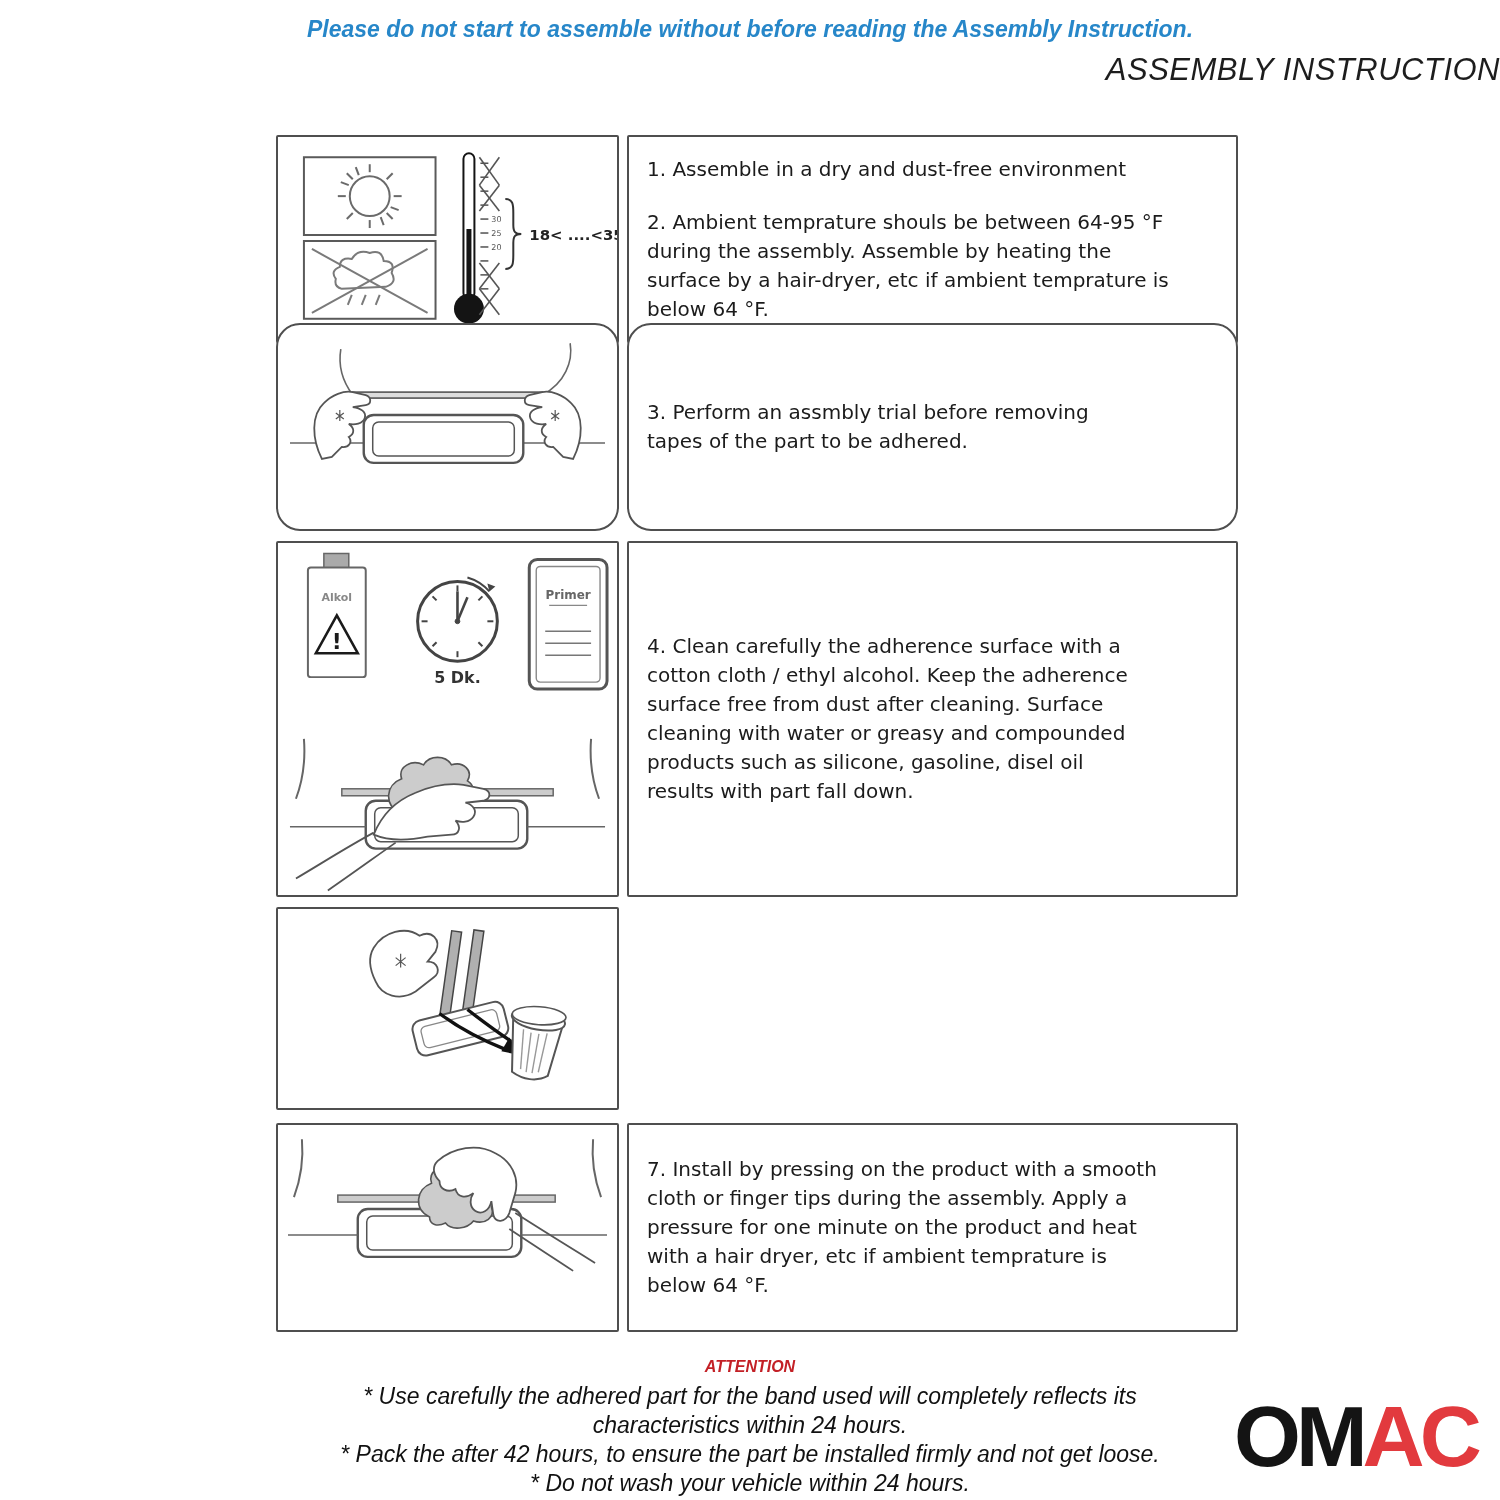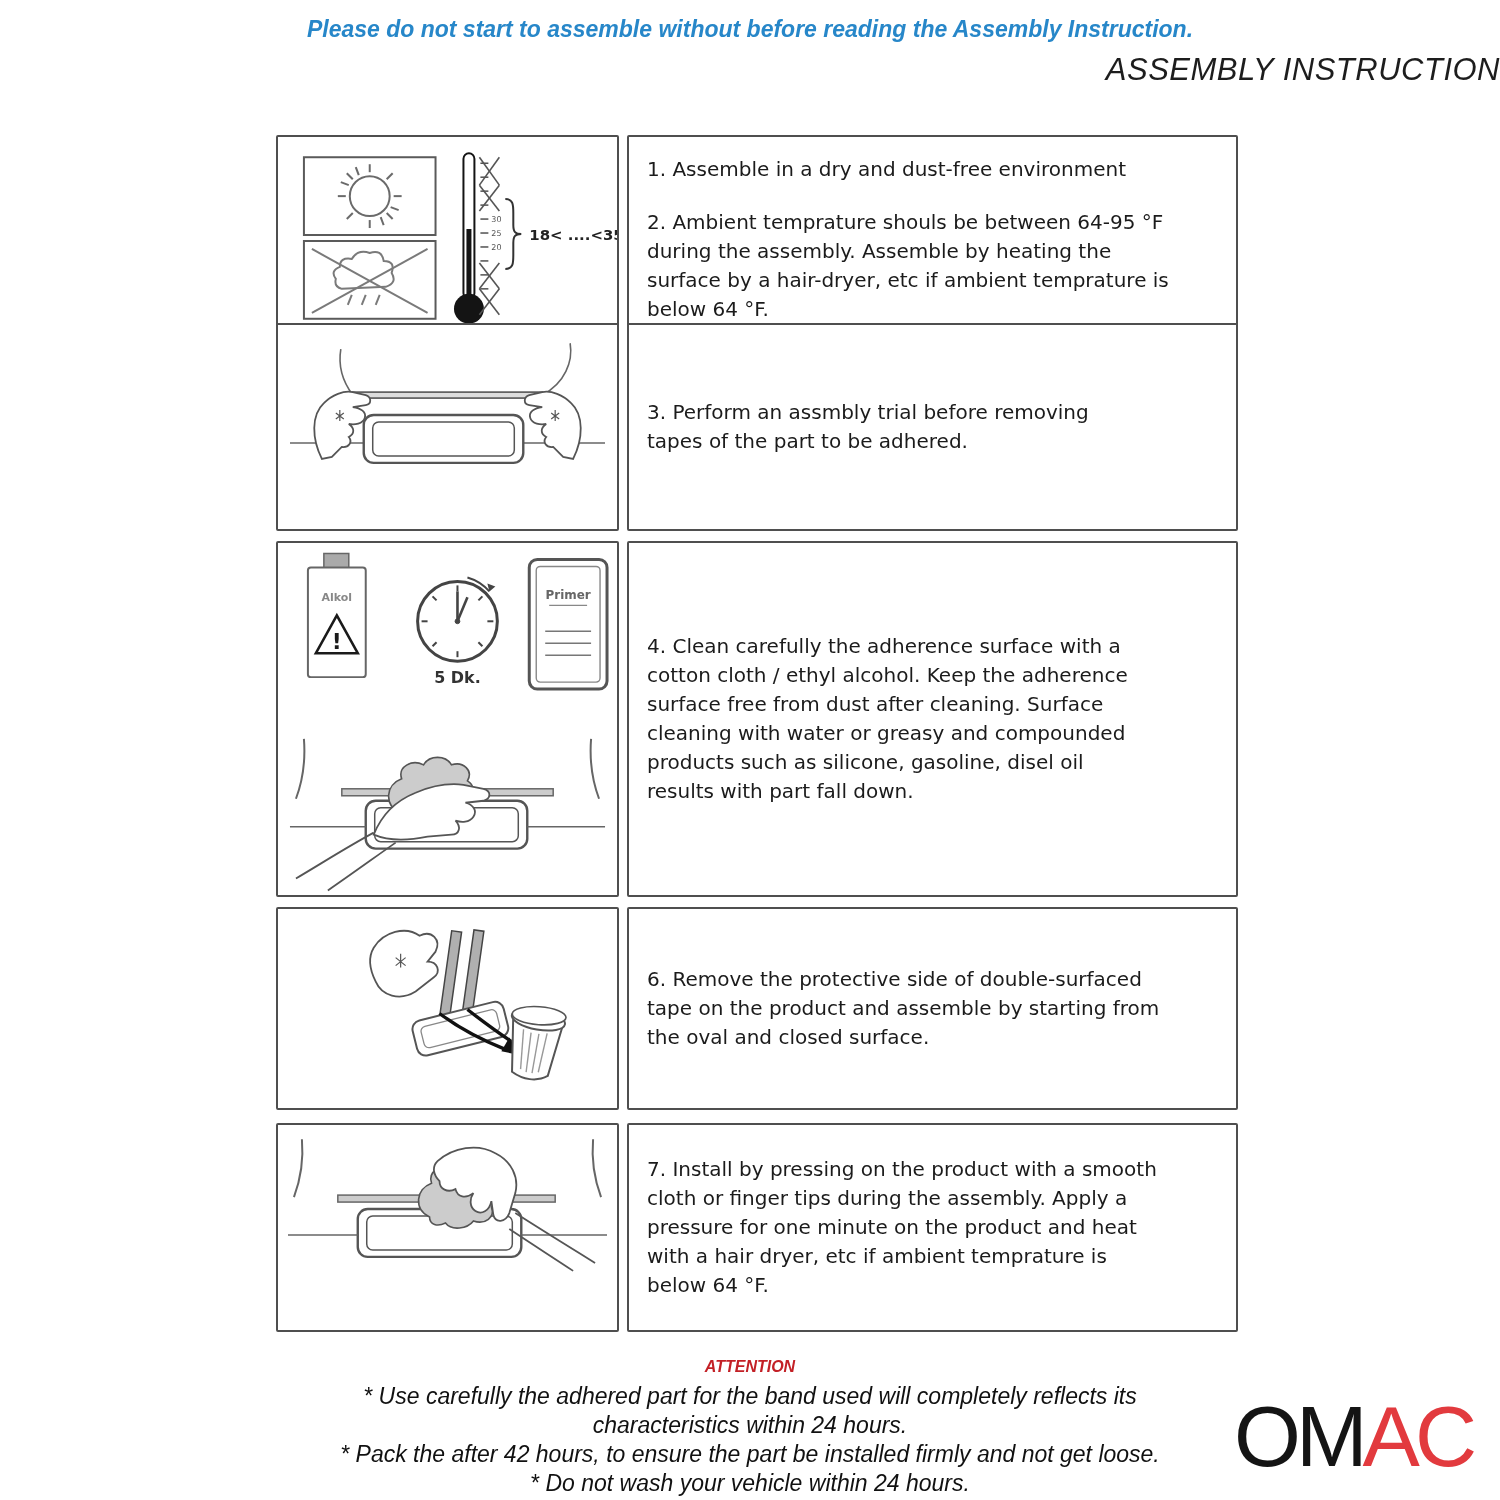--- a/index.html
+++ b/index.html
@@ -16,31 +16,31 @@
           font-size:23px;color:var(--notice-blue,#2787c9);}
   .title{position:absolute;top:52px;left:0;width:1500px;text-align:right;margin:0;
          font-family:"Liberation Sans",sans-serif;font-style:italic;font-weight:500;
          font-size:31px;color:#1d1d1d;letter-spacing:0.5px;}
   .box{position:absolute;border:2px solid #4f4f4f;border-radius:2px;background:#fff;box-sizing:border-box;}
   .illus{left:276px;width:343px;}
   .txt{left:627px;width:611px;display:flex;flex-direction:column;justify-content:center;
        padding:16px 14px 16px 18px;gap:24px;}
   .txt p{margin:0;font-size:20px;line-height:29px;white-space:pre-line;color:#1b1b1b;}
   .r1{top:103px;height:208px;margin-top:32px;}
-  .r2{top:323px;height:208px;}
+  .r2{top:323px;height:208px;border-radius:24px;}
   .r3{top:541px;height:356px;}
   .r4{top:907px;height:203px;}
   .r5{top:1123px;height:209px;}
   .illus svg{display:block;width:100%;height:100%;}
   .attention{position:absolute;top:1358px;left:0;width:1500px;text-align:center;
              font-family:"Liberation Sans",sans-serif;font-style:italic;}
   .attention-heading{font-weight:bold;font-size:16px;color:var(--attention-red,#c32026);margin-bottom:6px;}
   .attention-item{font-size:23px;color:#111;line-height:29px;white-space:pre-line;}
   .logo{position:absolute;top:1398px;left:1234px;font-family:"Liberation Sans",sans-serif;
-        font-weight:normal;font-size:86px;line-height:76px;letter-spacing:-5px;}
+        font-weight:bold;font-size:86px;line-height:76px;letter-spacing:-5px;}
   .logo .lb{color:var(--logo-black,#141414);}
   .logo .lr{color:var(--logo-red,#e23a3e);}
 </style>
 </head>
 <body>
 
 <div class="page">
 
   <div class="notice">Please do not start to assemble without before reading the Assembly Instruction.</div>
   <h1 class="title">ASSEMBLY INSTRUCTION</h1>
@@ -240,25 +240,20 @@
           <line x1="244" y1="122" x2="248" y2="162"></line>
             <line x1="252" y1="124" x2="254" y2="164"></line>
           <line x1="260" y1="124" x2="260" y2="164"></line>
             <line x1="268" y1="122" x2="266" y2="162"></line>
         </g>
         <ellipse cx="257" cy="110" rx="27" ry="10" stroke-width="2"></ellipse>
         <ellipse cx="257" cy="106" rx="27" ry="9" stroke-width="1.6" transform="rotate(-6 257 106)"></ellipse>
       </g>
     </svg>
   </div>
-  <div class="box txt r4">
-    <p>6. Remove the protective side of double-surfaced
-tape on the product and assemble by starting from
-the oval and closed surface.</p>
-  </div>
 
   <div class="box illus r5">
     <svg viewBox="0 0 340 205">
       <g stroke="#666" stroke-width="2" fill="none">
         <path d="M 24,14 C 26,38 22,56 16,72"></path>
         <path d="M 316,14 C 314,38 318,56 324,72"></path>
       </g>
       <rect x="60" y="70" width="218" height="7" fill="#ccc" stroke="#666" stroke-width="1.5"></rect>
       <g fill="none" stroke="#555">
         <rect x="80" y="84" width="164" height="48" rx="10" stroke-width="2.4"></rect>

